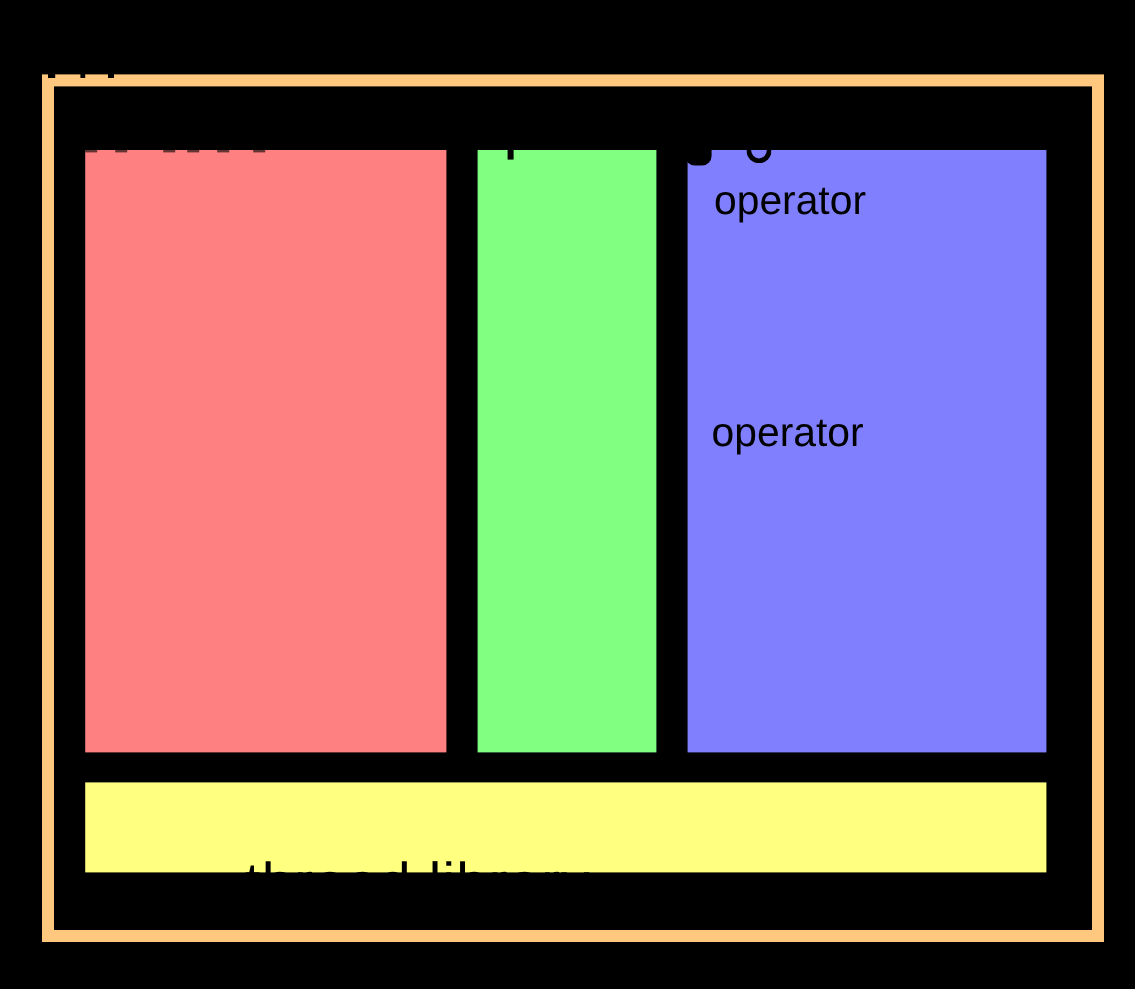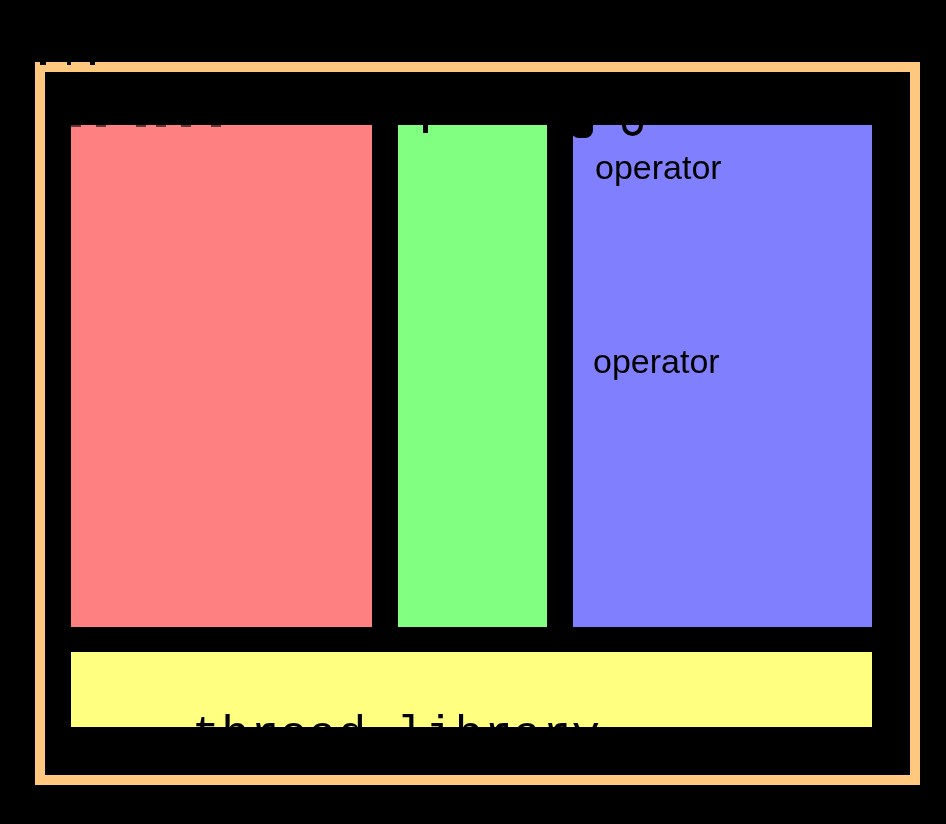--- a/index.html
+++ b/index.html
@@ -44,26 +44,25 @@
   .label {
     position: absolute;
     color: #000000;
     font-size: 34px;
     line-height: 34px;
     white-space: nowrap;
   }
   .label-operator  { left: 595px; top: 150px; }
   .label-apparatus { left: 593px; top: 344px; }
   .label-threadlib {
-    left: 192px;
+    left: 204px;
     top: 712px;
     font-size: 47px;
     line-height: 47px;
     letter-spacing: 1px;
-    font-family: Liberation Mono, monospace;
   }
   
   .frag {
     position: absolute;
     background: #000000;
   }
   .frag-soft { opacity: 0.6; }
   .frag-bowl-open {
     position: absolute;
     background: transparent;

